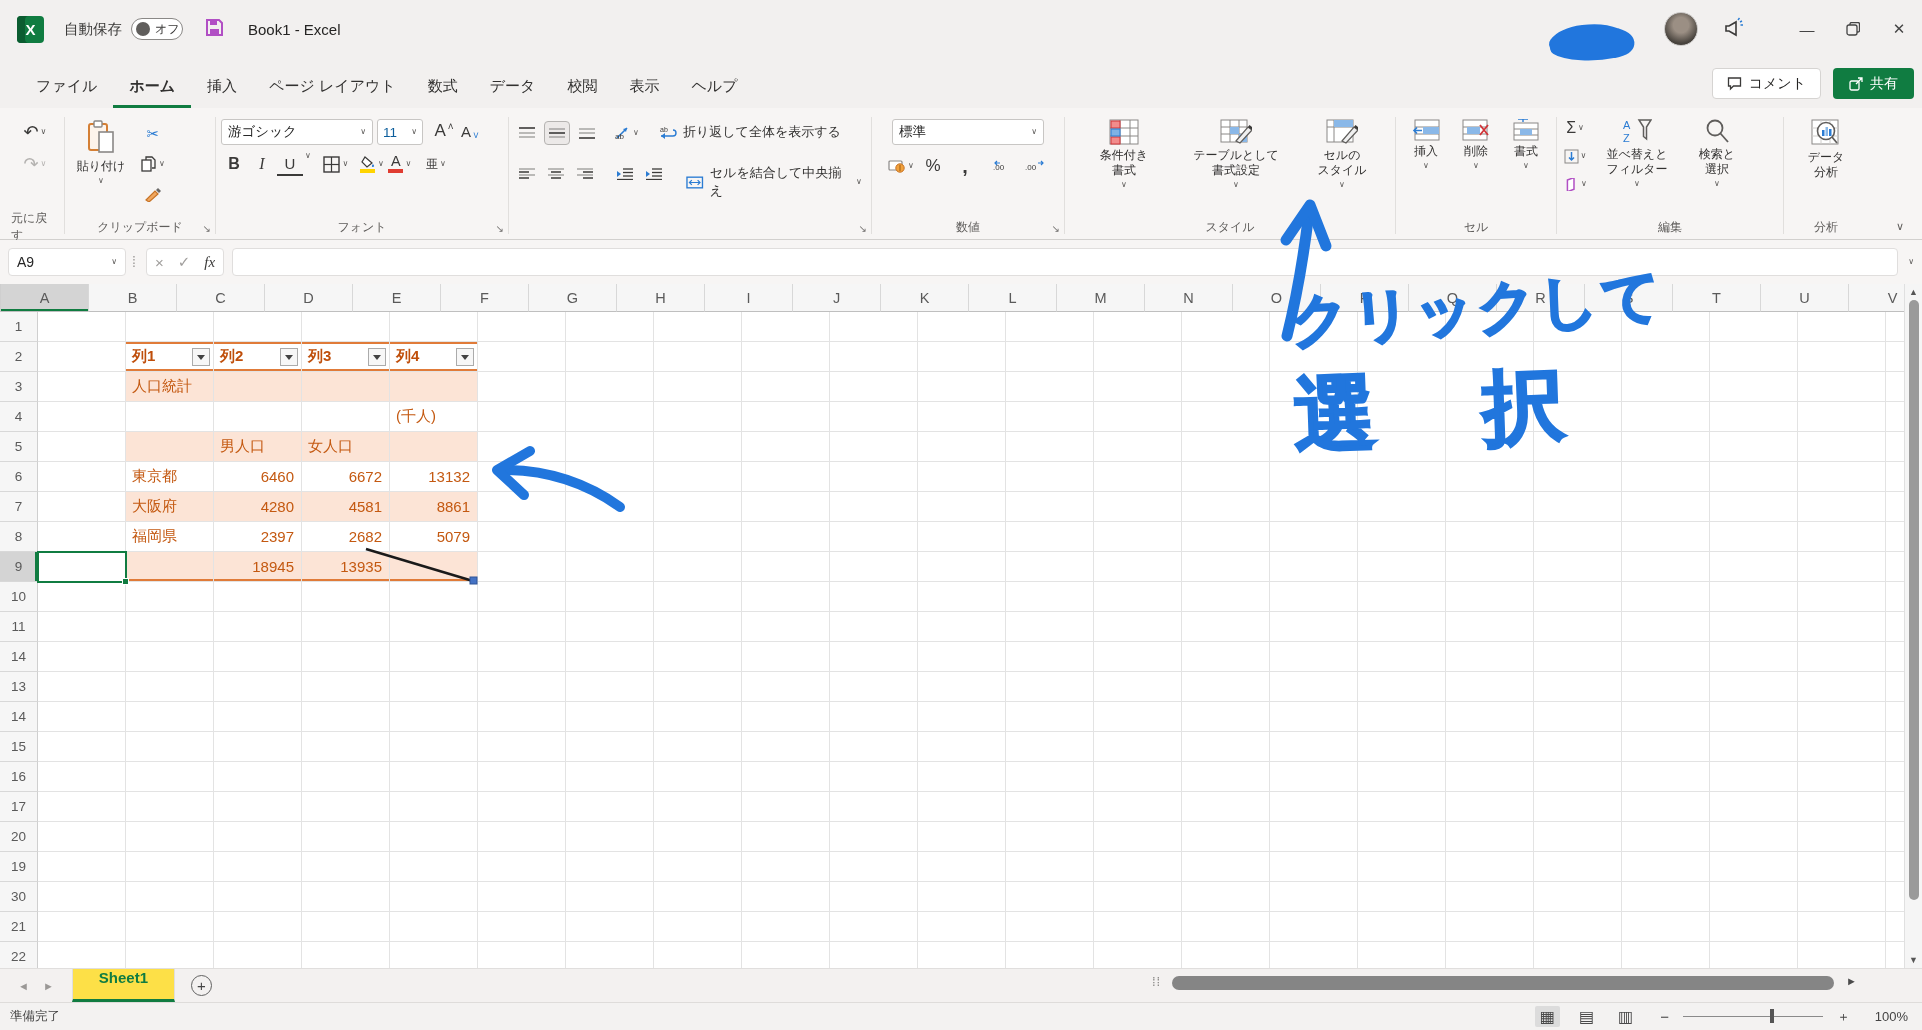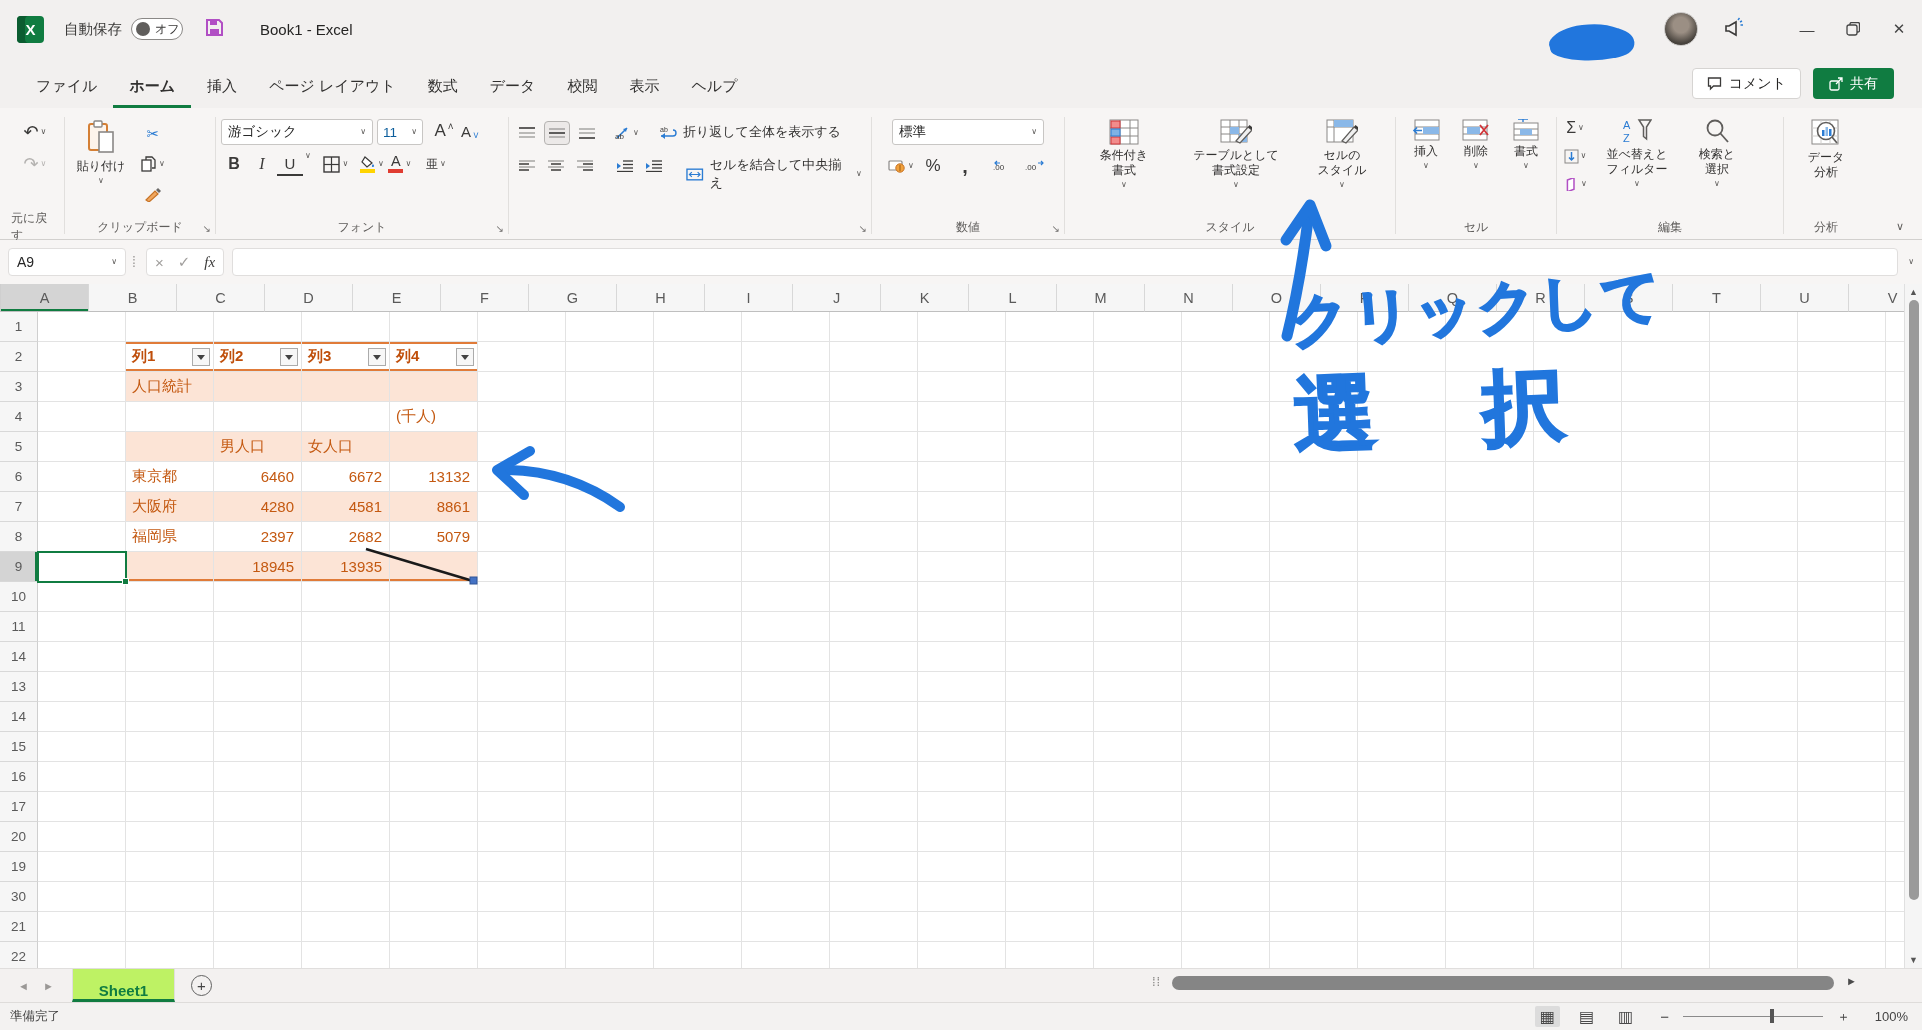--- a/index.html
+++ b/index.html
@@ -6,30 +6,30 @@
   html,body{width:1922px;height:1030px;overflow:hidden}
   body{font-family:"Liberation Sans","DejaVu Sans",sans-serif;background:#fff;position:relative;color:#262626;font-size:14px}
   
   .titlebar{position:absolute;top:0;left:0;width:1922px;height:58px;background:#f2f0ef;display:flex;align-items:center}
   .xlicon{width:27px;height:27px;margin-left:17px;background:#107c41;border-radius:4px;color:#fff;font-weight:bold;font-size:15px;display:flex;align-items:center;justify-content:center;box-shadow:inset 8px 0 0 #0b5c30}
   .autosave{margin-left:20px;font-size:14.5px;color:#3b3a39}
   .toggle{margin-left:9px;width:52px;height:22px;border:1px solid #8a8886;border-radius:11px;display:flex;align-items:center;background:#fff}
   .knob{width:14px;height:14px;border-radius:50%;background:#605e5c;margin-left:4px}
   .toggle span{font-size:12px;color:#3b3a39;margin-left:5px}
   .saveicon{margin-left:22px}
-  .doctitle{margin-left:36px;font-size:15px;color:#252423}
+  .doctitle{margin-left:24px;font-size:15px;color:#252423}
   .searchbox{position:absolute;left:716px;top:13px;width:514px;height:32px;background:#fff;border:1px solid #dcdad9;border-radius:4px;display:flex;align-items:center;justify-content:center;gap:8px;color:#5f5e5d;font-size:14.5px}
   .tb-right{position:absolute;right:0;top:0;height:58px;display:flex;align-items:center}
   .avatar{width:34px;height:34px;border-radius:50%;background:radial-gradient(circle at 50% 38%,#9b8f84 0 30%,#4a453f 70%,#2e2b27);border:1px solid #c9c7c5}
   .winbtn{width:46px;height:58px;display:flex;align-items:center;justify-content:center;color:#444;font-size:15px}
   
   .tabrow{position:absolute;top:58px;left:0;width:1922px;height:50px;background:#f2f0ef;display:flex;align-items:flex-end;padding-left:20px}
   .rtab{padding:10px 16px 12px;font-size:15px;color:#323130}
   .rtab.active{font-weight:bold;border-bottom:3px solid #107c41;padding-bottom:9px}
-  .tr-right{position:absolute;right:28px;top:10px;display:flex;gap:12px;align-items:center}
+  .tr-right{position:absolute;right:8px;top:10px;display:flex;gap:12px;align-items:center}
   .cmtbtn{height:31px;padding:0 14px;background:#fff;border:1px solid #d6d4d2;border-radius:4px;display:flex;align-items:center;gap:7px;font-size:14px;color:#252423}
   .sharebtn{height:31px;padding:0 16px;background:#107c41;border-radius:4px;display:flex;align-items:center;gap:7px;font-size:14px;color:#fff}
   
   .ribbon{position:absolute;top:108px;left:0;width:1922px;height:132px;background:#f7f5f4;border-bottom:1px solid #d2d0ce;display:flex;padding:6px 4px 0 6px}
   .grp{display:flex;flex-direction:column;padding:0 5px;position:relative}
   .gcontent{flex:1;display:flex;align-items:flex-start}
   .glabel{height:24px;display:flex;align-items:center;justify-content:center;font-size:12px;color:#5f5d5b;gap:5px}
   .launcher{position:absolute;right:4px;bottom:5px;font-size:10px;color:#6f6d6b}
   .sep{width:1px;background:#e1dfdd;margin:3px 0 5px}
   .chev{font-size:8px;color:#5a5856;line-height:1}
@@ -67,21 +67,21 @@
   .hdr{color:#bf4e0a;font-weight:bold;padding-left:6px}
   .cell.sel{outline:2px solid #107c41;outline-offset:-1px;z-index:2;background:#fff}
   .handle{position:absolute;right:-4px;bottom:-4px;width:7px;height:7px;background:#107c41;border:1px solid #fff}
   .filterbtn{position:absolute;right:3px;top:6px;width:18px;height:18px;background:#f7f7f7;border:1px solid #ababab;display:flex;align-items:center;justify-content:center}
   .filterbtn:after{content:"";border-left:4px solid transparent;border-right:4px solid transparent;border-top:5px solid #424242}
   .vscroll{position:absolute;top:284px;right:0;width:18px;height:684px;background:#f5f5f5;border-left:1px solid #e0e0e0;display:flex;flex-direction:column;align-items:center;font-size:9px;color:#555}
   .vthumb{width:10px;background:#9a9a9a;border-radius:5px;flex:none}
   
   .sheetbar{position:absolute;top:968px;left:0;width:1922px;height:34px;background:#f3f1f0;border-top:1px solid #e0dedd;display:flex;align-items:stretch}
   .navarrows{display:flex;align-items:center;gap:14px;padding:0 18px;color:#9a9896;font-size:11px}
-  .sheettab{background:#bef264;border-right:1px solid #e0dedd;border-left:1px solid #e0dedd;display:flex;align-items:flex-end;padding:0 26px;color:#107c41;font-weight:bold;font-size:15px;border-bottom:3px solid #107c41}
+  .sheettab{background:#fde047;border-right:1px solid #e0dedd;border-left:1px solid #e0dedd;display:flex;align-items:flex-start;padding:0 26px;color:#107c41;font-weight:bold;font-size:15px;border-bottom:3px solid #107c41}
   .addsheet{width:21px;height:21px;border:1.5px solid #616161;border-radius:50%;color:#444;display:flex;align-items:center;justify-content:center;font-size:15px;margin:auto 0 auto 16px}
   .hthumb{position:absolute;left:1172px;top:976px;width:662px;height:14px;background:#858585;border-radius:7px}
   .hsArrow{position:absolute;left:1846px;top:975px;color:#4a4a4a;font-size:11px}
   .splitdots{position:absolute;left:1152px;top:974px;color:#8a8886;font-size:13px;letter-spacing:1px}
   
   .statusbar{position:absolute;top:1002px;left:0;width:1922px;height:28px;background:#f3f2f1;border-top:1px solid #dedcda;display:flex;align-items:center;font-size:12.5px;color:#444}
   .sb-right{position:absolute;right:14px;display:flex;align-items:center;gap:14px}
   .viewico{font-size:16px;color:#4a4a4a;padding:1px 5px}
   .viewico.sel{background:#dcdcdc;border-radius:2px}
   .zoomtrack{width:140px;height:1px;background:#8a8a8a;position:relative}
@@ -271,21 +271,21 @@
           <span class="chev">∨</span>
         </div>
       </div>
     </div>
     <div class="glabel">フォント</div>
     <span class="launcher">↘</span>
   </div>
   <div class="sep"></div>
 
   <div class="grp" style="width:362px">
-    <div class="gcontent" style="flex-direction:column;gap:9px;padding-top:7px">
+    <div class="gcontent" style="flex-direction:column;gap:17px;padding-top:7px">
       <div class="iconrow" style="gap:4px">
         <div class="smico">
             <svg width="16" height="12" viewBox="0 0 16 12">
               <line x1="0" y1="1" x2="16" y2="1" stroke="#3b3a39" stroke-width="1.6"></line>
               <line x1="0" y1="6" x2="16" y2="6" stroke="#9a9896" stroke-width="1.3"></line>
               <line x1="0" y1="10" x2="16" y2="10" stroke="#9a9896" stroke-width="1.3"></line>
             </svg>
           </div>
         <div class="smico" style="border:1px solid #b5b3b1;border-radius:4px;background:#ece9e8">
             <svg width="16" height="12" viewBox="0 0 16 12">

